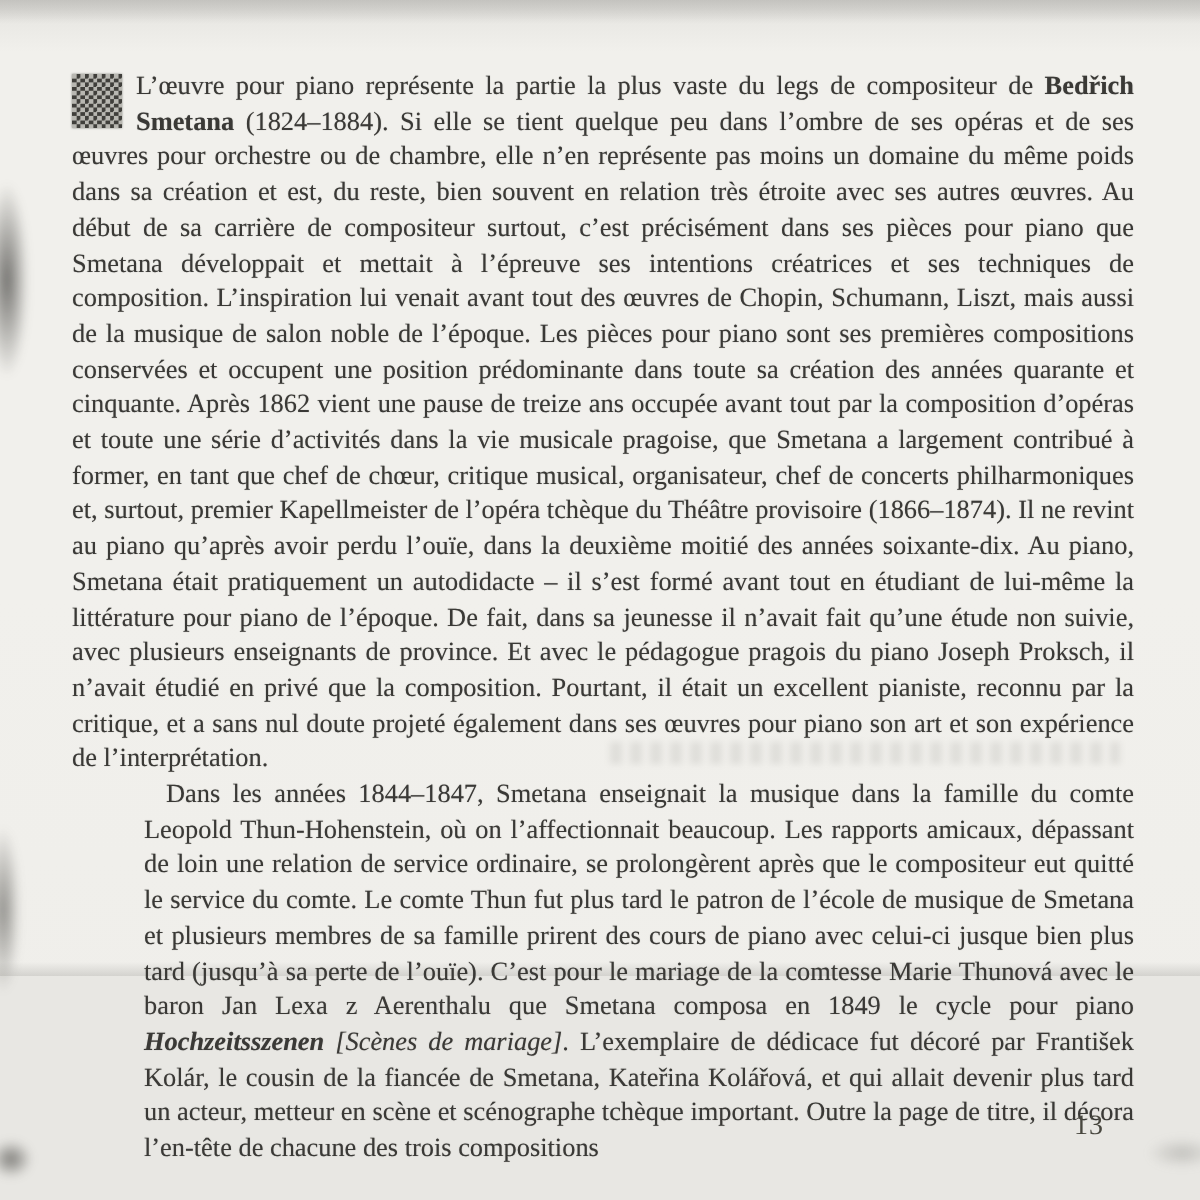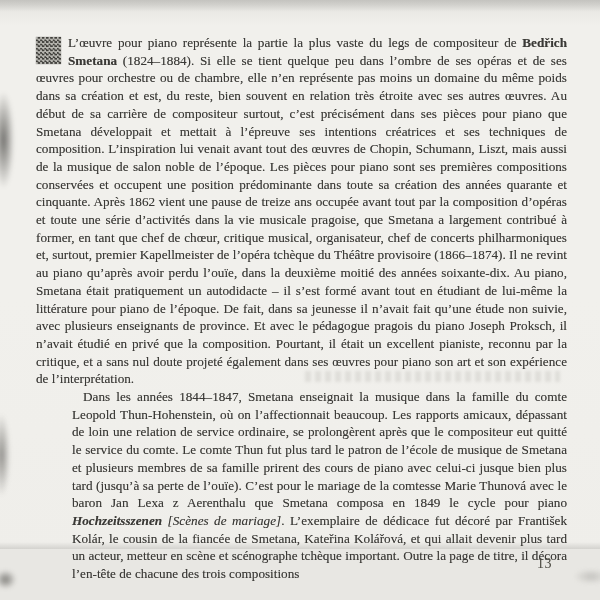--- a/index.html
+++ b/index.html
@@ -2,21 +2,21 @@
 <html><head>
 <meta charset="utf-8">
 <style>
   html, body { margin: 0; padding: 0; }
   body {
     width: 600px; height: 600px; overflow: hidden;
     background: #e8e7e3;
     font-family: "Liberation Serif", "DejaVu Serif", serif;
   }
   .page {
-    position: relative; width: 600px; height: 549px;
+    position: relative; width: 600px; height: 488px;
     background: linear-gradient(180deg, #d8d7d3 0px, #e9e8e4 10px, #f1f0ec 26px, #f1f0ec 300px, #efeeea 560px, #e7e6e2 600px);
     font-family: Liberation Serif, serif;
   }
   .edge-band-top {
     position: absolute; top: 0; left: 0; width: 600px; height: 12px;
     background: linear-gradient(180deg, rgba(180,179,175,.55), rgba(180,179,175,0));
   }
   .edge-band-bottom {
     position: absolute; bottom: 0; left: 0; width: 600px; height: 7px;
     background: linear-gradient(0deg, rgba(170,169,165,.4), rgba(170,169,165,0));

